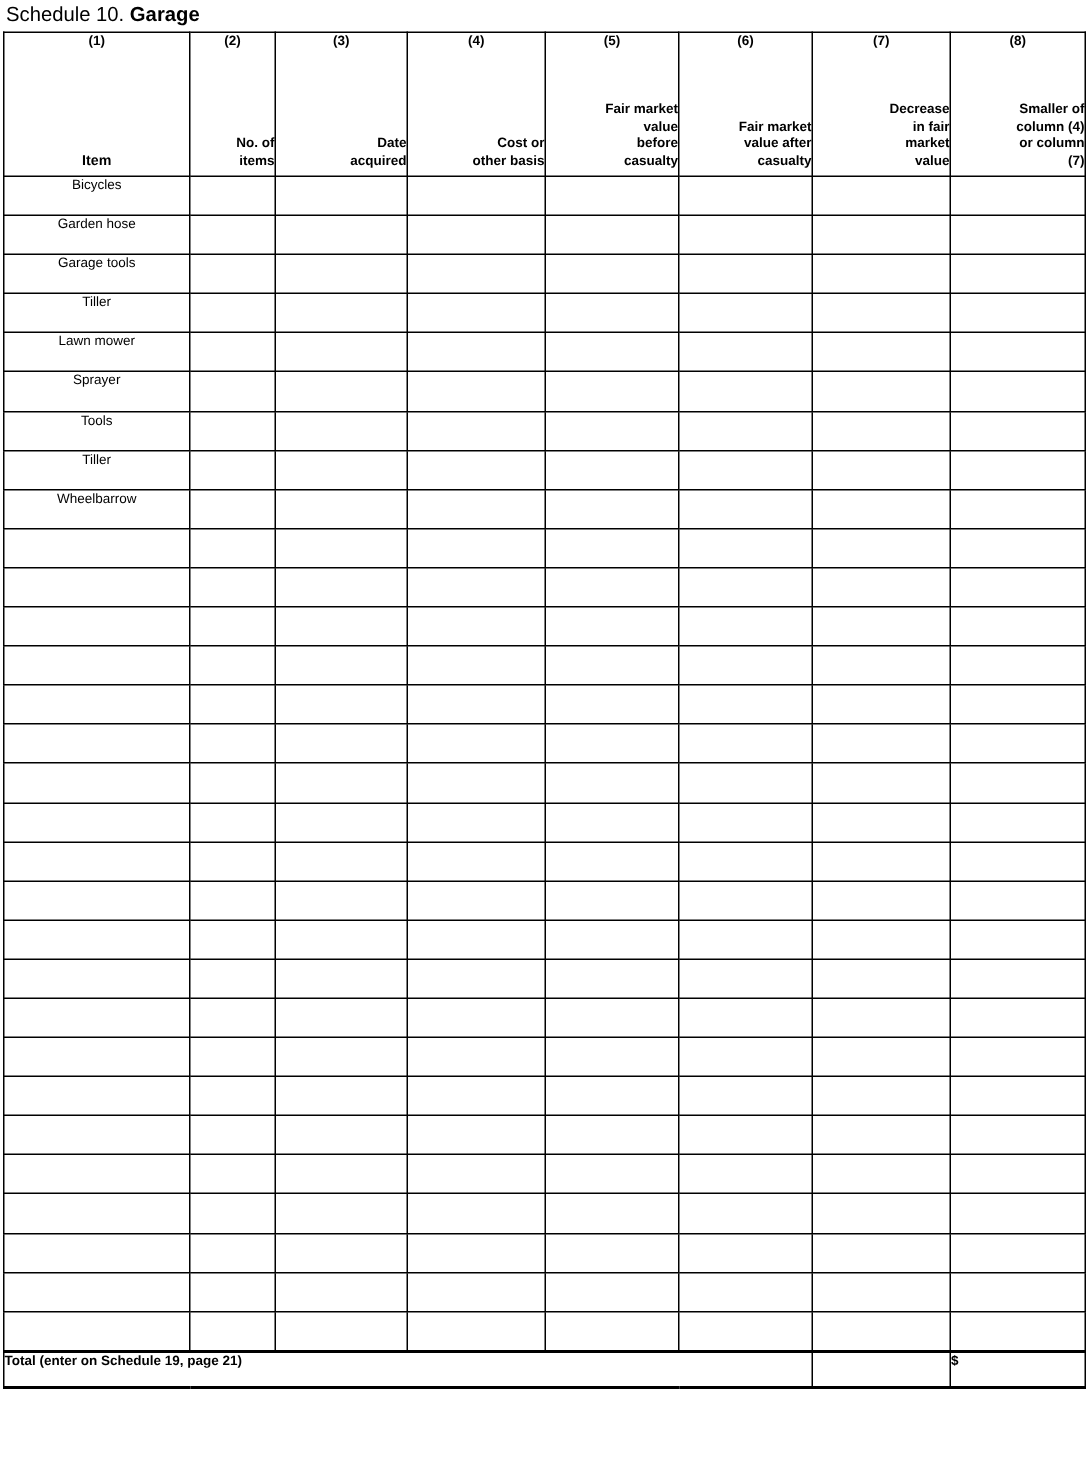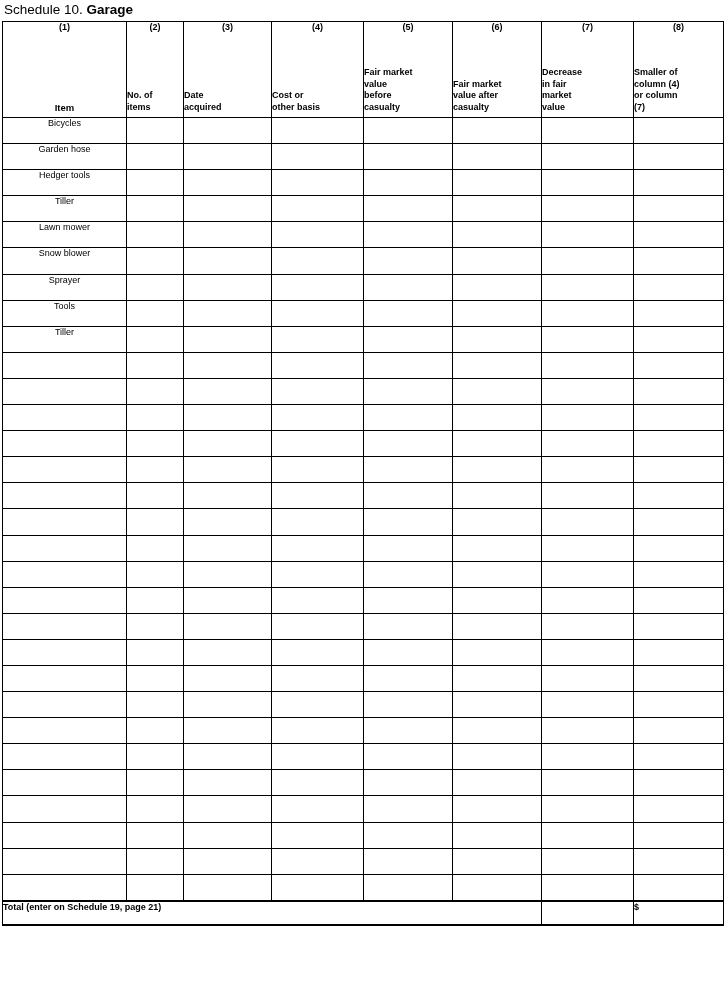--- a/index.html
+++ b/index.html
@@ -80,21 +80,21 @@
   }
   
   td.head-bottom {
     position: relative;
   }
   td.head-bottom .colhead-wrap {
     position: absolute;
     left: 0;
     right: 0;
     bottom: 4px;
-    text-align: left;
+    text-align: right;
     margin-top: 44px;
   }
   
   tbody tr { height: 25.1px; }
   tbody td { height: 25.1px; }
   td.item-cell {
     font-size: 9.5px;
     padding: 5px 0 0 4px;
     text-align: center;
     font-weight: normal;
@@ -209,21 +209,21 @@
           <td class="item-cell">Garden hose</td>
           <td></td>
           <td></td>
           <td></td>
           <td></td>
           <td></td>
           <td></td>
           <td></td>
         </tr>
         <tr>
-          <td class="item-cell">Hedger tools</td>
+          <td class="item-cell">Garage tools</td>
           <td></td>
           <td></td>
           <td></td>
           <td></td>
           <td></td>
           <td></td>
           <td></td>
         </tr>
         <tr>
           <td class="item-cell">Tiller</td>
@@ -239,30 +239,20 @@
           <td class="item-cell">Lawn mower</td>
           <td></td>
           <td></td>
           <td></td>
           <td></td>
           <td></td>
           <td></td>
           <td></td>
         </tr>
         <tr>
-          <td class="item-cell">Snow blower</td>
-          <td></td>
-          <td></td>
-          <td></td>
-          <td></td>
-          <td></td>
-          <td></td>
-          <td></td>
-        </tr>
-        <tr>
           <td class="item-cell">Sprayer</td>
           <td></td>
           <td></td>
           <td></td>
           <td></td>
           <td></td>
           <td></td>
           <td></td>
         </tr>
         <tr>
@@ -270,20 +260,30 @@
           <td></td>
           <td></td>
           <td></td>
           <td></td>
           <td></td>
           <td></td>
           <td></td>
         </tr>
         <tr>
           <td class="item-cell">Tiller</td>
+          <td></td>
+          <td></td>
+          <td></td>
+          <td></td>
+          <td></td>
+          <td></td>
+          <td></td>
+        </tr>
+        <tr>
+          <td class="item-cell">Wheelbarrow</td>
           <td></td>
           <td></td>
           <td></td>
           <td></td>
           <td></td>
           <td></td>
           <td></td>
         </tr>
         <tr>
           <td class="item-cell"></td>

